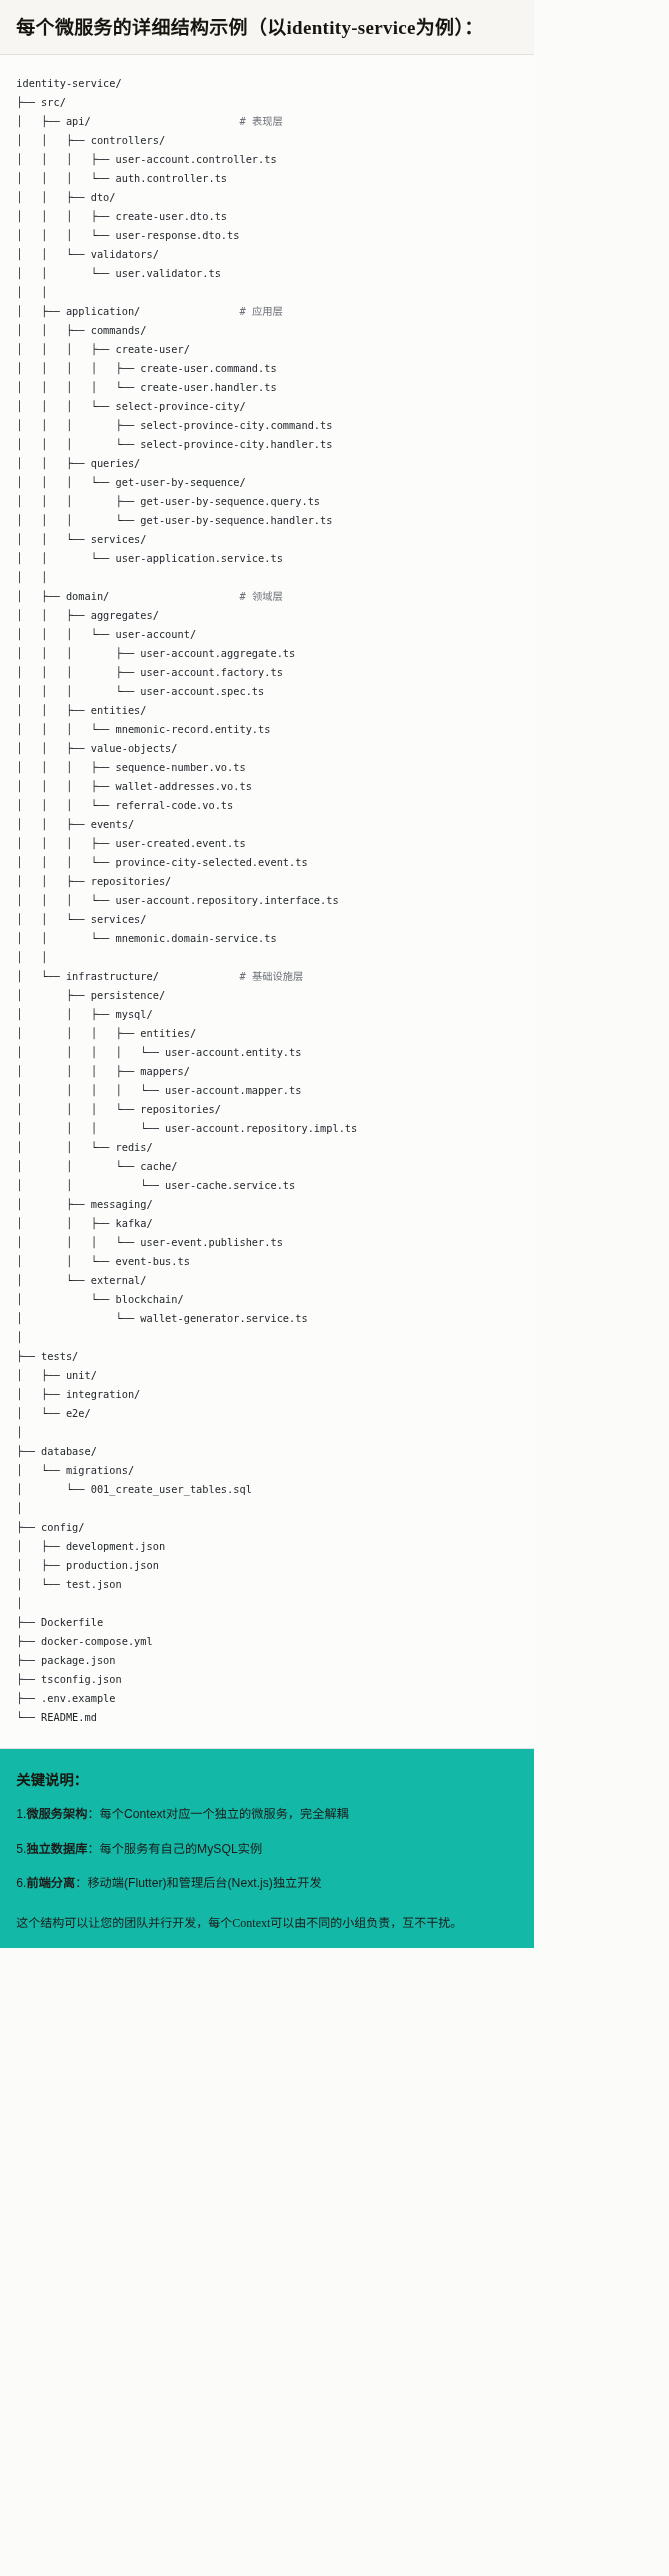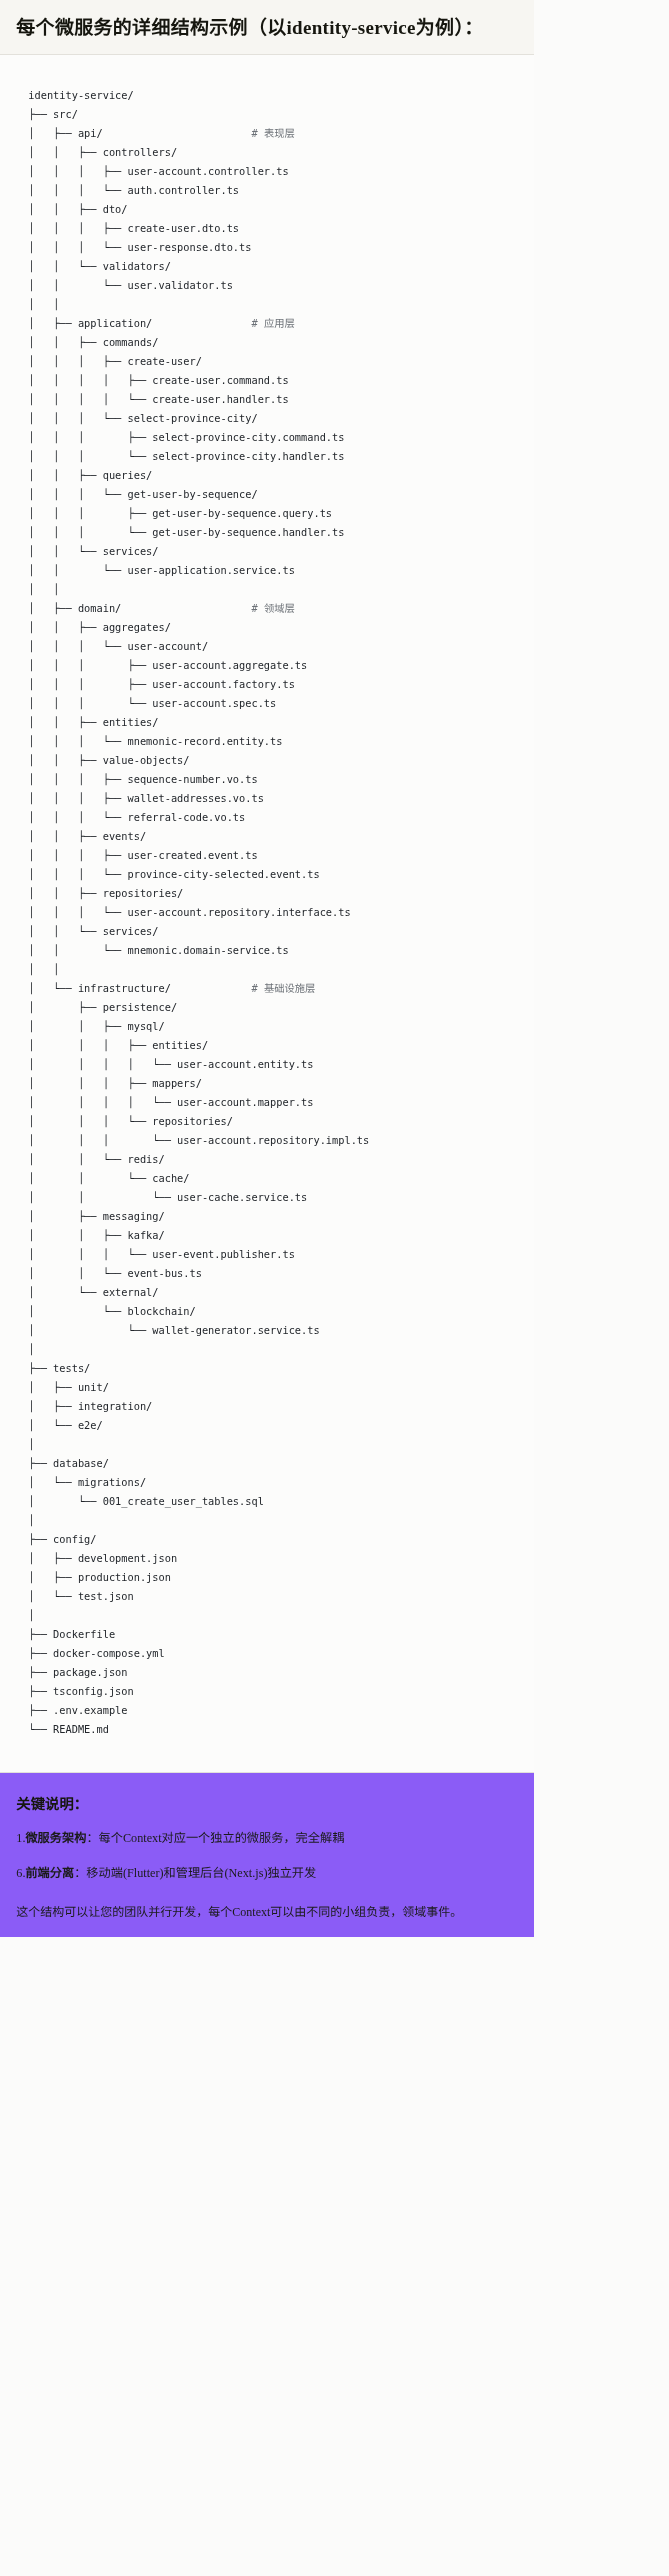--- a/index.html
+++ b/index.html
@@ -31,50 +31,50 @@
   }
 
   
   .tree-block{
     background:#fcfcfb;
     padding:19px 16.3px 21px 16.3px;
     box-sizing:border-box;
     border-bottom:0.6px solid #e3e1db;
   }
   .tree{
-    margin:12px;
+    margin:0;
     font-family:"DejaVu Sans Mono", monospace;
     font-size:10.3px;
     line-height:19px;
     white-space:pre;
     color:#22262b;
     letter-spacing:0px;
   }
   .tree .cmt{ color:#6d7278; }
 
   
   .notes-band{
-    background:#8b5cf6;
+    background:#14b8a6;
     padding:19px 16.3px 16.3px 16.3px;
     box-sizing:border-box;
   }
   .notes-title{
     margin:0 0 16.3px 0;
     font-size:14.4px;
     font-weight:bold;
     font-family:"Liberation Serif", serif;
     color:#16160f;
   }
   ol.notes{
     margin:0;
     padding:0;
     list-style:none;
   }
   ol.notes li{
-    font-family:Liberation Serif, serif;
+    font-family:Liberation Sans, sans-serif;
     font-size:12.2px;
     line-height:1.5;
     margin:0 0 16.3px 0;
     color:#1b1b1a;
   }
   ol.notes li .num{ }
   ol.notes li .lead{ font-weight:bold; }
   .closing{
     margin:21px 0 0 0;
     font-family:"Liberation Serif", serif;
@@ -180,19 +180,20 @@
 <span><span>├── tsconfig.json</span></span>
 <span><span>├── .env.example</span></span>
 <span><span>└── README.md</span></span>
 </pre>
   </div>
 
   <div class="notes-band">
     <h2 class="notes-title">关键说明：</h2>
     <ol class="notes" id="notes-out">
         <li><span class="num">1.</span><span class="lead">微服务架构</span><span>：每个Context对应一个独立的微服务，完全解耦</span></li>
+        <li><span class="num">5.</span><span class="lead">独立数据库</span><span>：每个服务有自己的MySQL实例</span></li>
         <li><span class="num">6.</span><span class="lead">前端分离</span><span>：移动端(Flutter)和管理后台(Next.js)独立开发</span></li>
       </ol>
-    <p class="closing">这个结构可以让您的团队并行开发，每个Context可以由不同的小组负责，领域事件。</p>
+    <p class="closing">这个结构可以让您的团队并行开发，每个Context可以由不同的小组负责，互不干扰。</p>
   </div>
 
 </div>
 
 
 </body></html>

